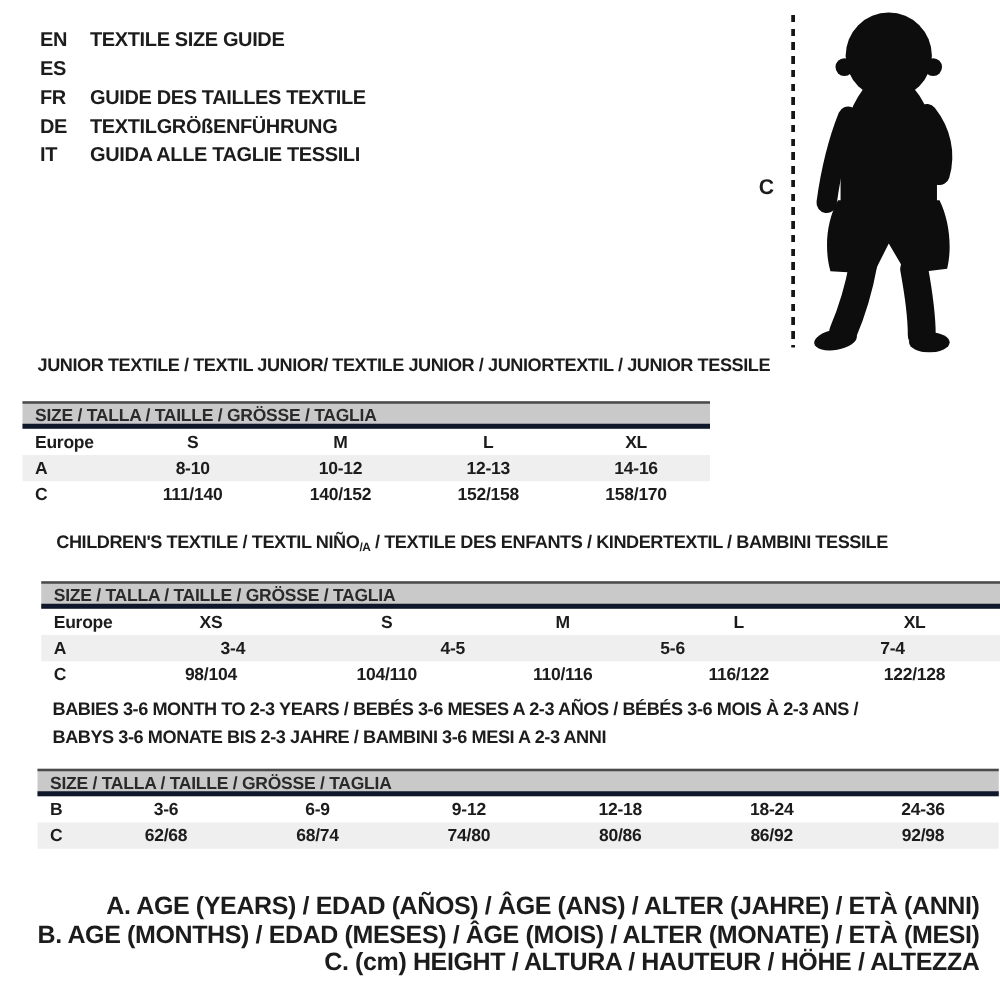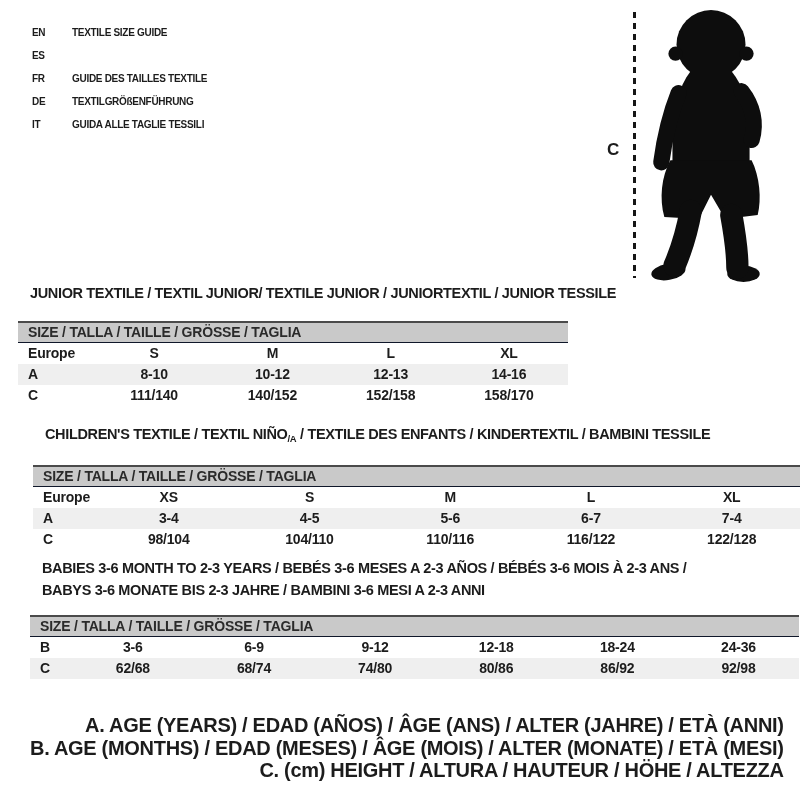--- a/index.html
+++ b/index.html
@@ -1,21 +1,21 @@
 <!DOCTYPE html>
 <html><head>
 <meta charset="utf-8">
 <style>
   * { margin:0; padding:0; box-sizing:border-box; }
   html,body { width:800px; height:800px; background:#ffffff; overflow:hidden; position:relative;
     font-family:"Liberation Sans","DejaVu Sans",sans-serif; color:#1c1c1c; }
 
   
   .lang-block { position:absolute; left:32px; top:21px; }
-  .lang-row { display:flex; line-height:23px; font-weight:bold; font-size:10px; letter-spacing:-0.3px; }
+  .lang-row { display:flex; line-height:23px; font-weight:bold; font-size:16px; letter-spacing:-0.3px; }
   .lang-code { width:40px; }
 
   
   .figure-area { position:absolute; left:600px; top:6px; width:196px; height:282px; }
   .dash-line { position:absolute; left:33px; top:6px; width:3px; height:266px;
     background:repeating-linear-gradient(to bottom,#161616 0 6px,transparent 6px 11px); }
   .height-label { position:absolute; left:7px; top:134px; font-weight:bold; font-size:17px; }
   .figure-svg { position:absolute; left:44px; top:0; }
 
   
@@ -24,21 +24,21 @@
   #sec-children { top:426px;margin-left:15px; }
   #sec-babies { top:557px;margin-left:12px; }
   .sec-title { margin-left:30px; font-weight:bold; font-size:14.5px; letter-spacing:-0.35px; line-height:17px; }
   #sec-babies .sec-title { line-height:22px; }
   .sec-title .sub { font-size:9.5px; vertical-align:-3px; }
   .gtable { margin-left:18px; font-weight:bold; font-size:14px; letter-spacing:-0.2px; }
   #sec-junior .gtable { width:550px; margin-top:19px; }
   #sec-children .gtable { width:769px; margin-top:18px; }
   #sec-babies .gtable { width:769px; margin-top:14px; }
   .size-bar { height:22px; line-height:19px; background:#c9c9c9; color:#2a2a2a;
-    border-top:2px solid #4a4a4a; border-bottom:1px solid #0f172a; padding-left:10px; }
+    border-top:2px solid #4a4a4a; border-bottom:4px solid #0f172a; padding-left:10px; }
   .trow { display:flex; height:21px; line-height:21px; }
   .trow.shaded { background:#efefef; }
   .cell.label { padding-left:10px; }
   #sec-junior .cell.label { width:14%; }
   #sec-children .cell.label { width:8.5%; }
   #sec-babies .cell.label { width:5.5%; }
   .cell.val { flex:1; text-align:center; }
 
   
   .footnotes { position:absolute; left:30px; top:714px; font-weight:bold; font-size:20px;
@@ -136,21 +136,20 @@
           <div class="cell val">S</div>
           <div class="cell val">M</div>
           <div class="cell val">L</div>
           <div class="cell val">XL</div>
         </div>
         <div class="trow shaded">
           <div class="cell label">A</div>
           <div class="cell val">3-4</div>
           <div class="cell val">4-5</div>
           <div class="cell val">5-6</div>
-          <div class="cell val">6-7</div>
           <div class="cell val">7-4</div>
         </div>
         <div class="trow">
           <div class="cell label">C</div>
           <div class="cell val">98/104</div>
           <div class="cell val">104/110</div>
           <div class="cell val">110/116</div>
           <div class="cell val">116/122</div>
           <div class="cell val">122/128</div>
         </div>

